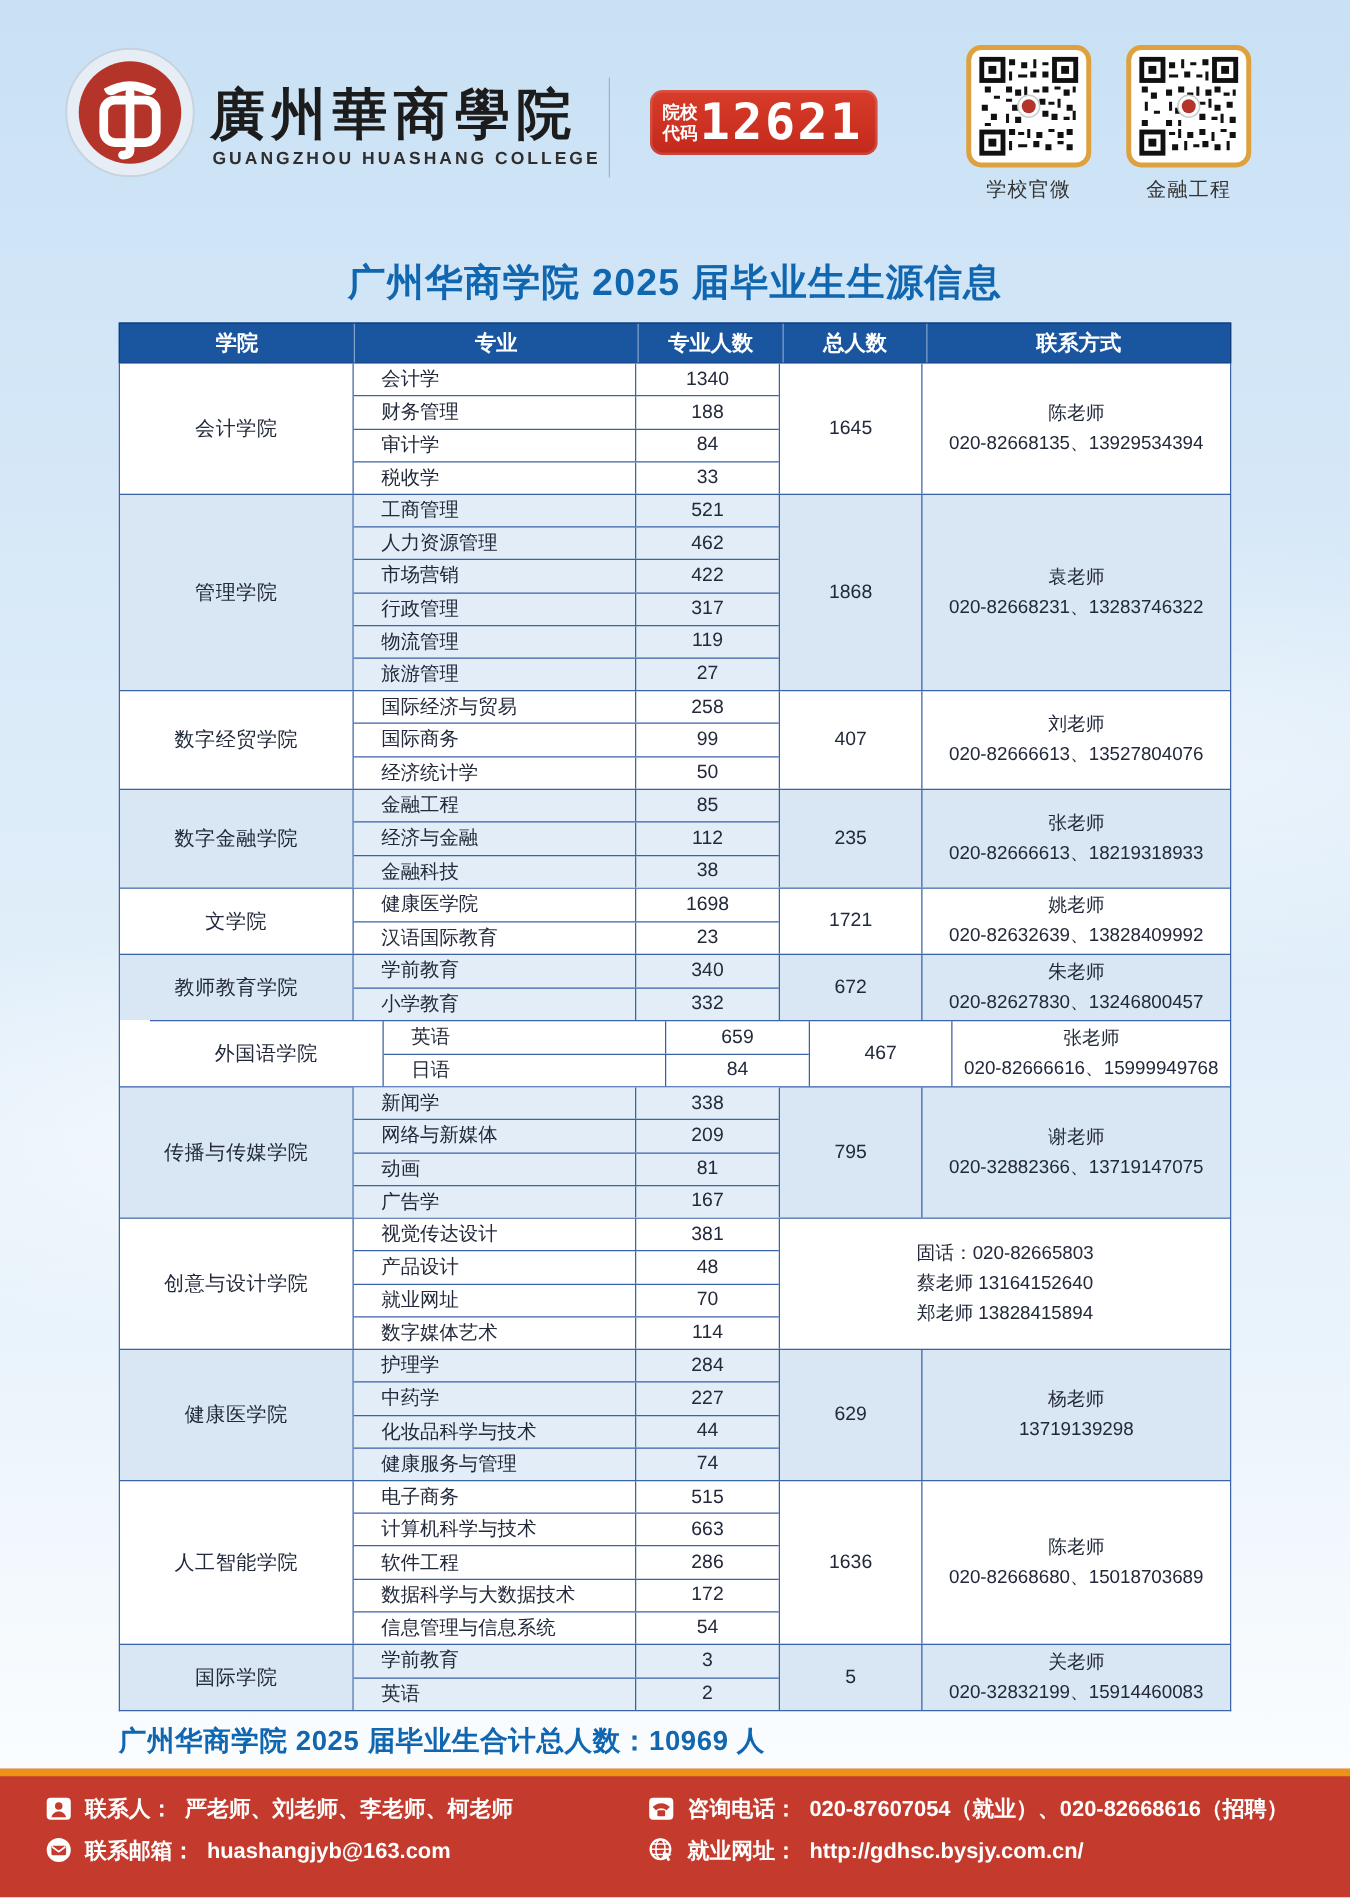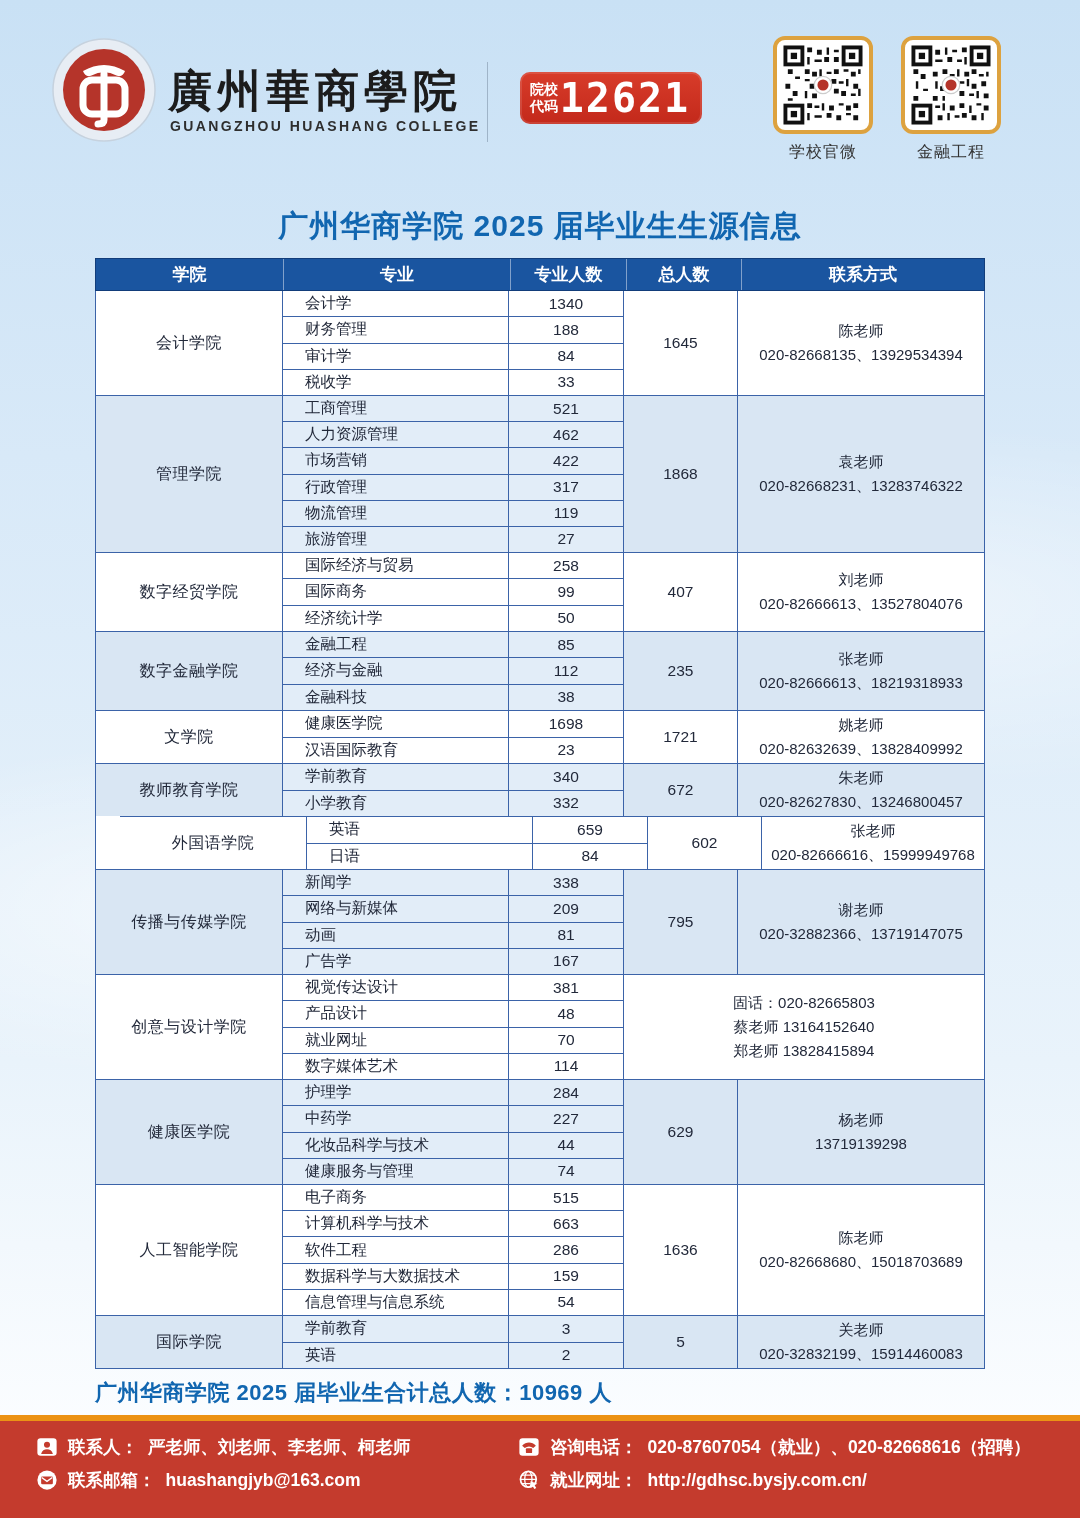--- a/index.html
+++ b/index.html
@@ -308,21 +308,21 @@
           <div class="majors">
             <div class="m-row">
               <div class="m-name">英语</div>
               <div class="m-count">659</div>
             </div>
             <div class="m-row">
               <div class="m-name">日语</div>
               <div class="m-count">84</div>
             </div>
           </div>
-          <div class="g-total">602</div>
+          <div class="g-total">467</div>
           <div class="g-contact">
             <div class="contact-lines">
               <div>张老师</div>
               <div>020-82666616、15999949768</div>
             </div>
           </div>
         </div>
         <div class="group alt" style="height: 104px;">
           <div class="g-college">传播与传媒学院</div>
           <div class="majors">
@@ -417,21 +417,21 @@
             <div class="m-row">
               <div class="m-name">计算机科学与技术</div>
               <div class="m-count">663</div>
             </div>
             <div class="m-row">
               <div class="m-name">软件工程</div>
               <div class="m-count">286</div>
             </div>
             <div class="m-row">
               <div class="m-name">数据科学与大数据技术</div>
-              <div class="m-count">159</div>
+              <div class="m-count">172</div>
             </div>
             <div class="m-row">
               <div class="m-name">信息管理与信息系统</div>
               <div class="m-count">54</div>
             </div>
           </div>
           <div class="g-total">1636</div>
           <div class="g-contact">
             <div class="contact-lines">
               <div>陈老师</div>

